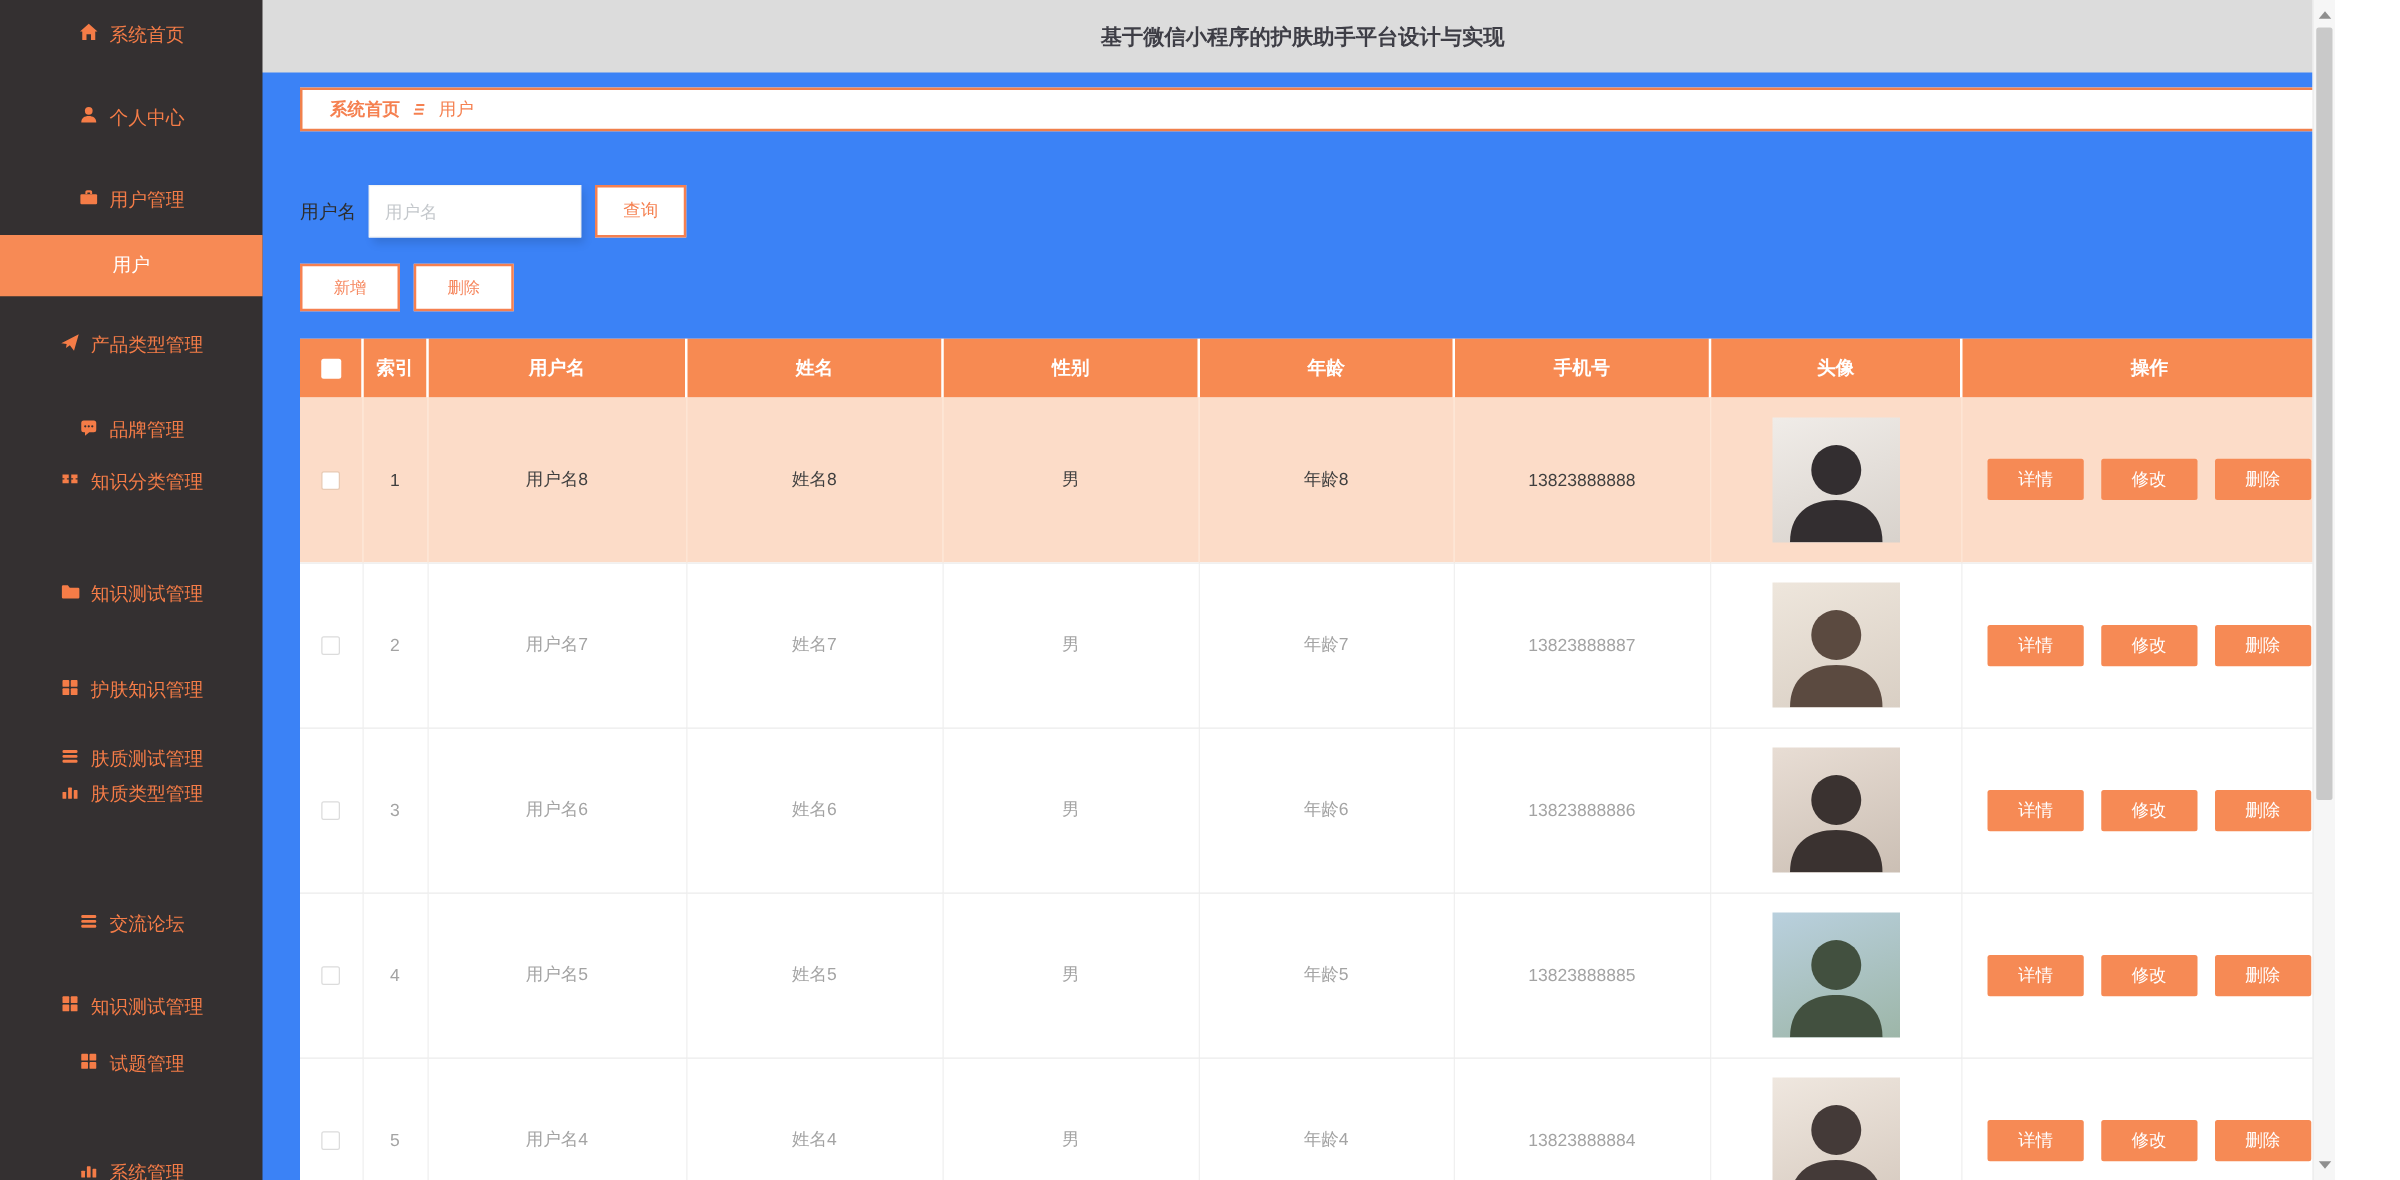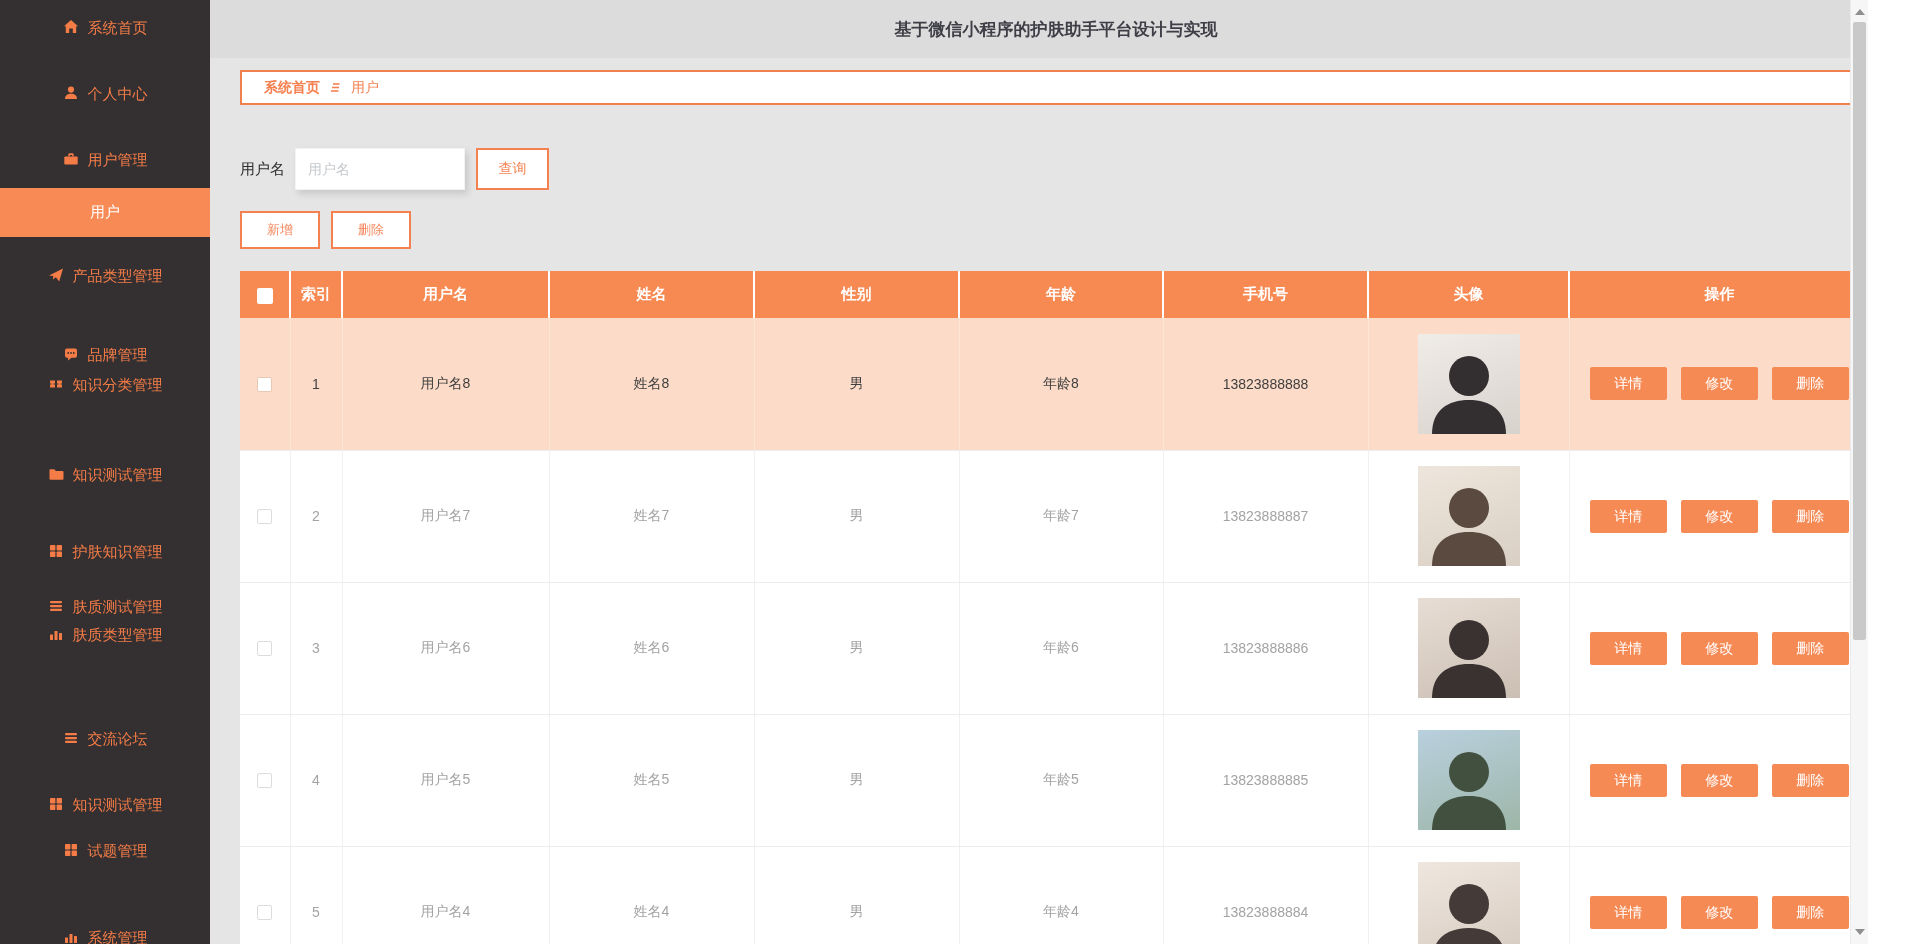--- a/index.html
+++ b/index.html
@@ -1,28 +1,28 @@
 <!DOCTYPE html>
 <html><head>
 <meta charset="utf-8">
 <style>
   * { margin:0; padding:0; box-sizing:border-box; }
   html,body { background:#ffffff; }
   body { font-family:"Liberation Sans","DejaVu Sans",sans-serif; }
-  #app { position:relative; width:1868px; height:944px; overflow:hidden; background:#e5e5e5; }
+  #app { position:relative; width:1868px; height:944px; overflow:hidden; background:#3b82f6; }
 
   
   #sidebar { position:absolute; left:0; top:0; width:210px; height:944px; background:#343031; z-index:5; }
   .side-item { position:absolute; left:0; width:210px; height:24px; display:flex; align-items:center;
                justify-content:center; gap:9px; color:#f57c47; font-size:15px; cursor:pointer; white-space:nowrap; }
   .side-item svg { width:16px; height:16px; fill:currentColor; flex:0 0 auto; }
   .side-item.active-block { height:49px; background:#f78a55; color:#ffffff; font-size:15px; }
 
   
-  #topbar { position:absolute; left:210px; top:0; width:1692px; height:58px; background:#dcdcdc;font-family:Liberation Serif, serif; }
+  #topbar { position:absolute; left:196px; top:0; width:1692px; height:58px; background:#dcdcdc;font-family:Liberation Serif, serif; }
   #topbar-title { position:absolute; left:0; right:0; top:0; height:58px; display:flex; align-items:center;
                   justify-content:center; font-size:17px; font-weight:bold; color:#3e3e46; }
   #topbar-user { position:absolute; right:28px; top:0; height:58px; display:flex; align-items:center; gap:14px;
                  font-size:15px; color:#54545c; }
   #topbar-user .logout { cursor:pointer; }
 
   
   #breadcrumb { position:absolute; left:240px; top:70px; width:1629px; height:35px; background:#ffffff;
                 border:2px solid #f0804c; display:flex; align-items:center; padding-left:22px; gap:9px;
                 font-size:14px; color:#f58050; }
@@ -172,21 +172,21 @@
       </div>
     <div class="side-item active-block" style="top:188px">
         <span>用户</span>
       </div>
     <div class="side-item" style="top:264px">
         <span><svg>
             <use href="#i-plane"></use>
           </svg></span>
         <span>产品类型管理</span>
       </div>
-    <div class="side-item" style="top:343px">
+    <div class="side-item" style="top:332px">
         <span><svg>
             <use href="#i-comment"></use>
           </svg></span>
         <span>品牌管理</span>
       </div>
     <div class="side-item" style="top:373px">
         <span><svg>
             <use href="#i-blocks"></use>
           </svg></span>
         <span>知识分类管理</span>

